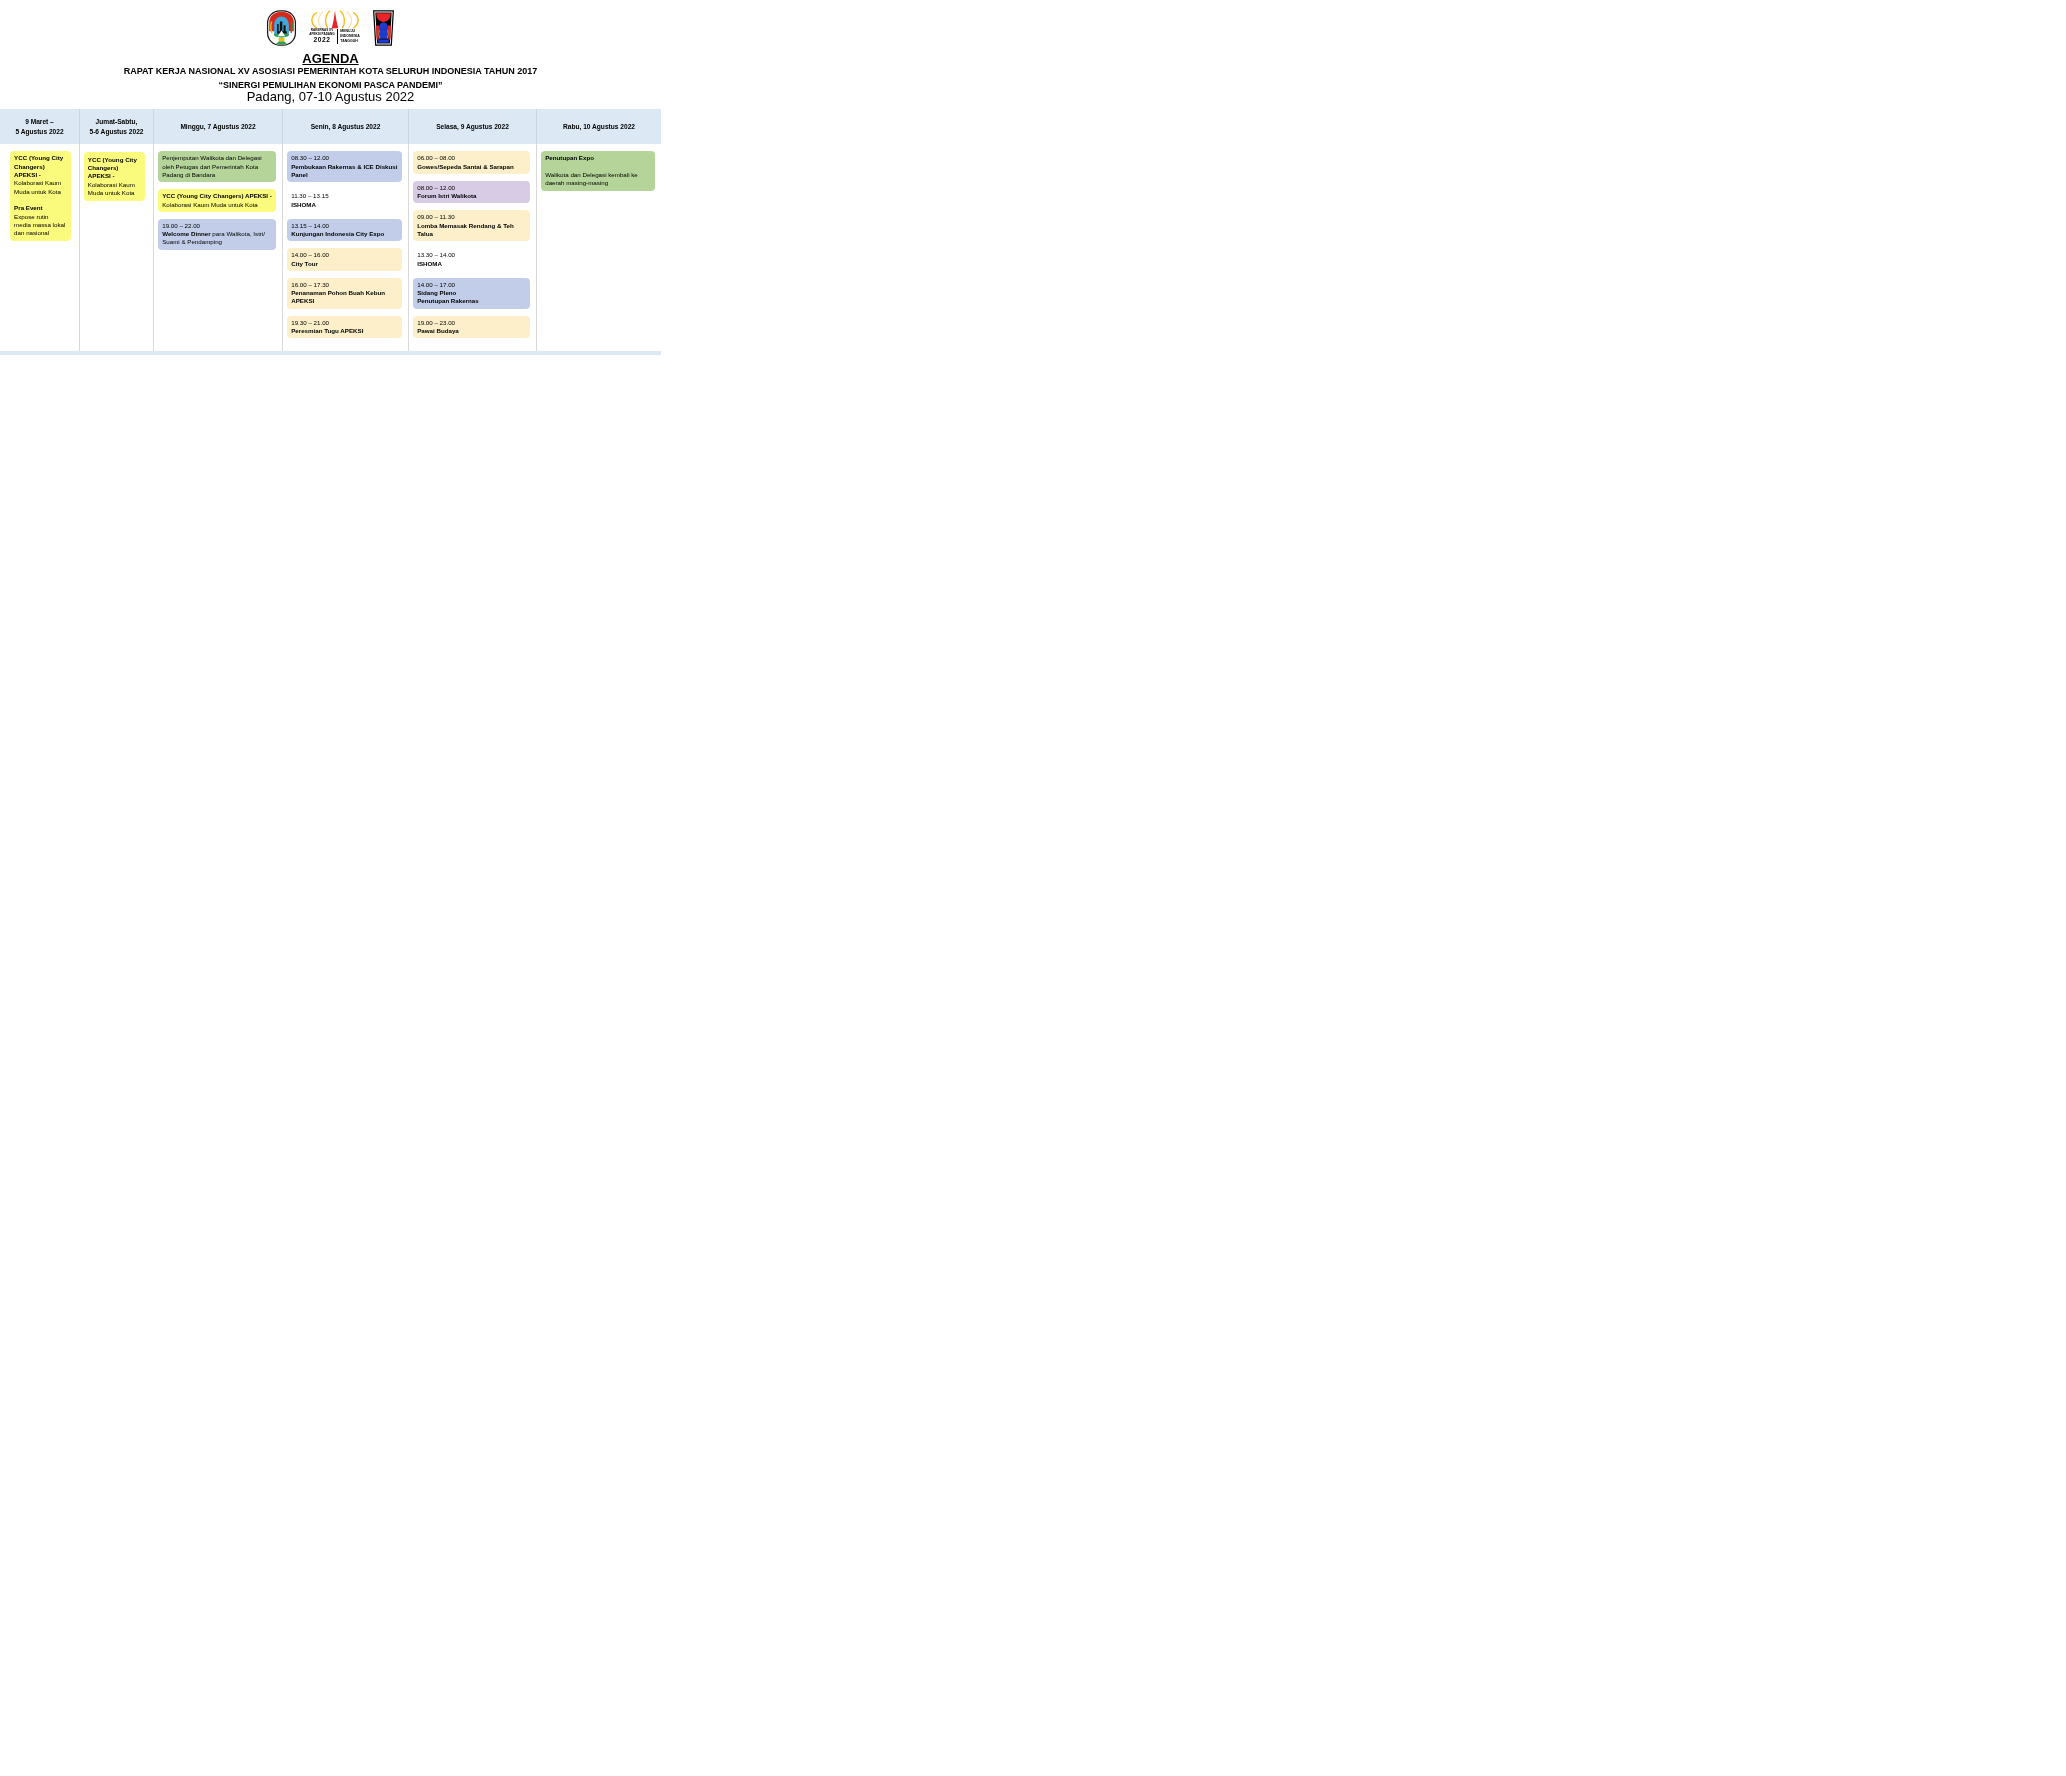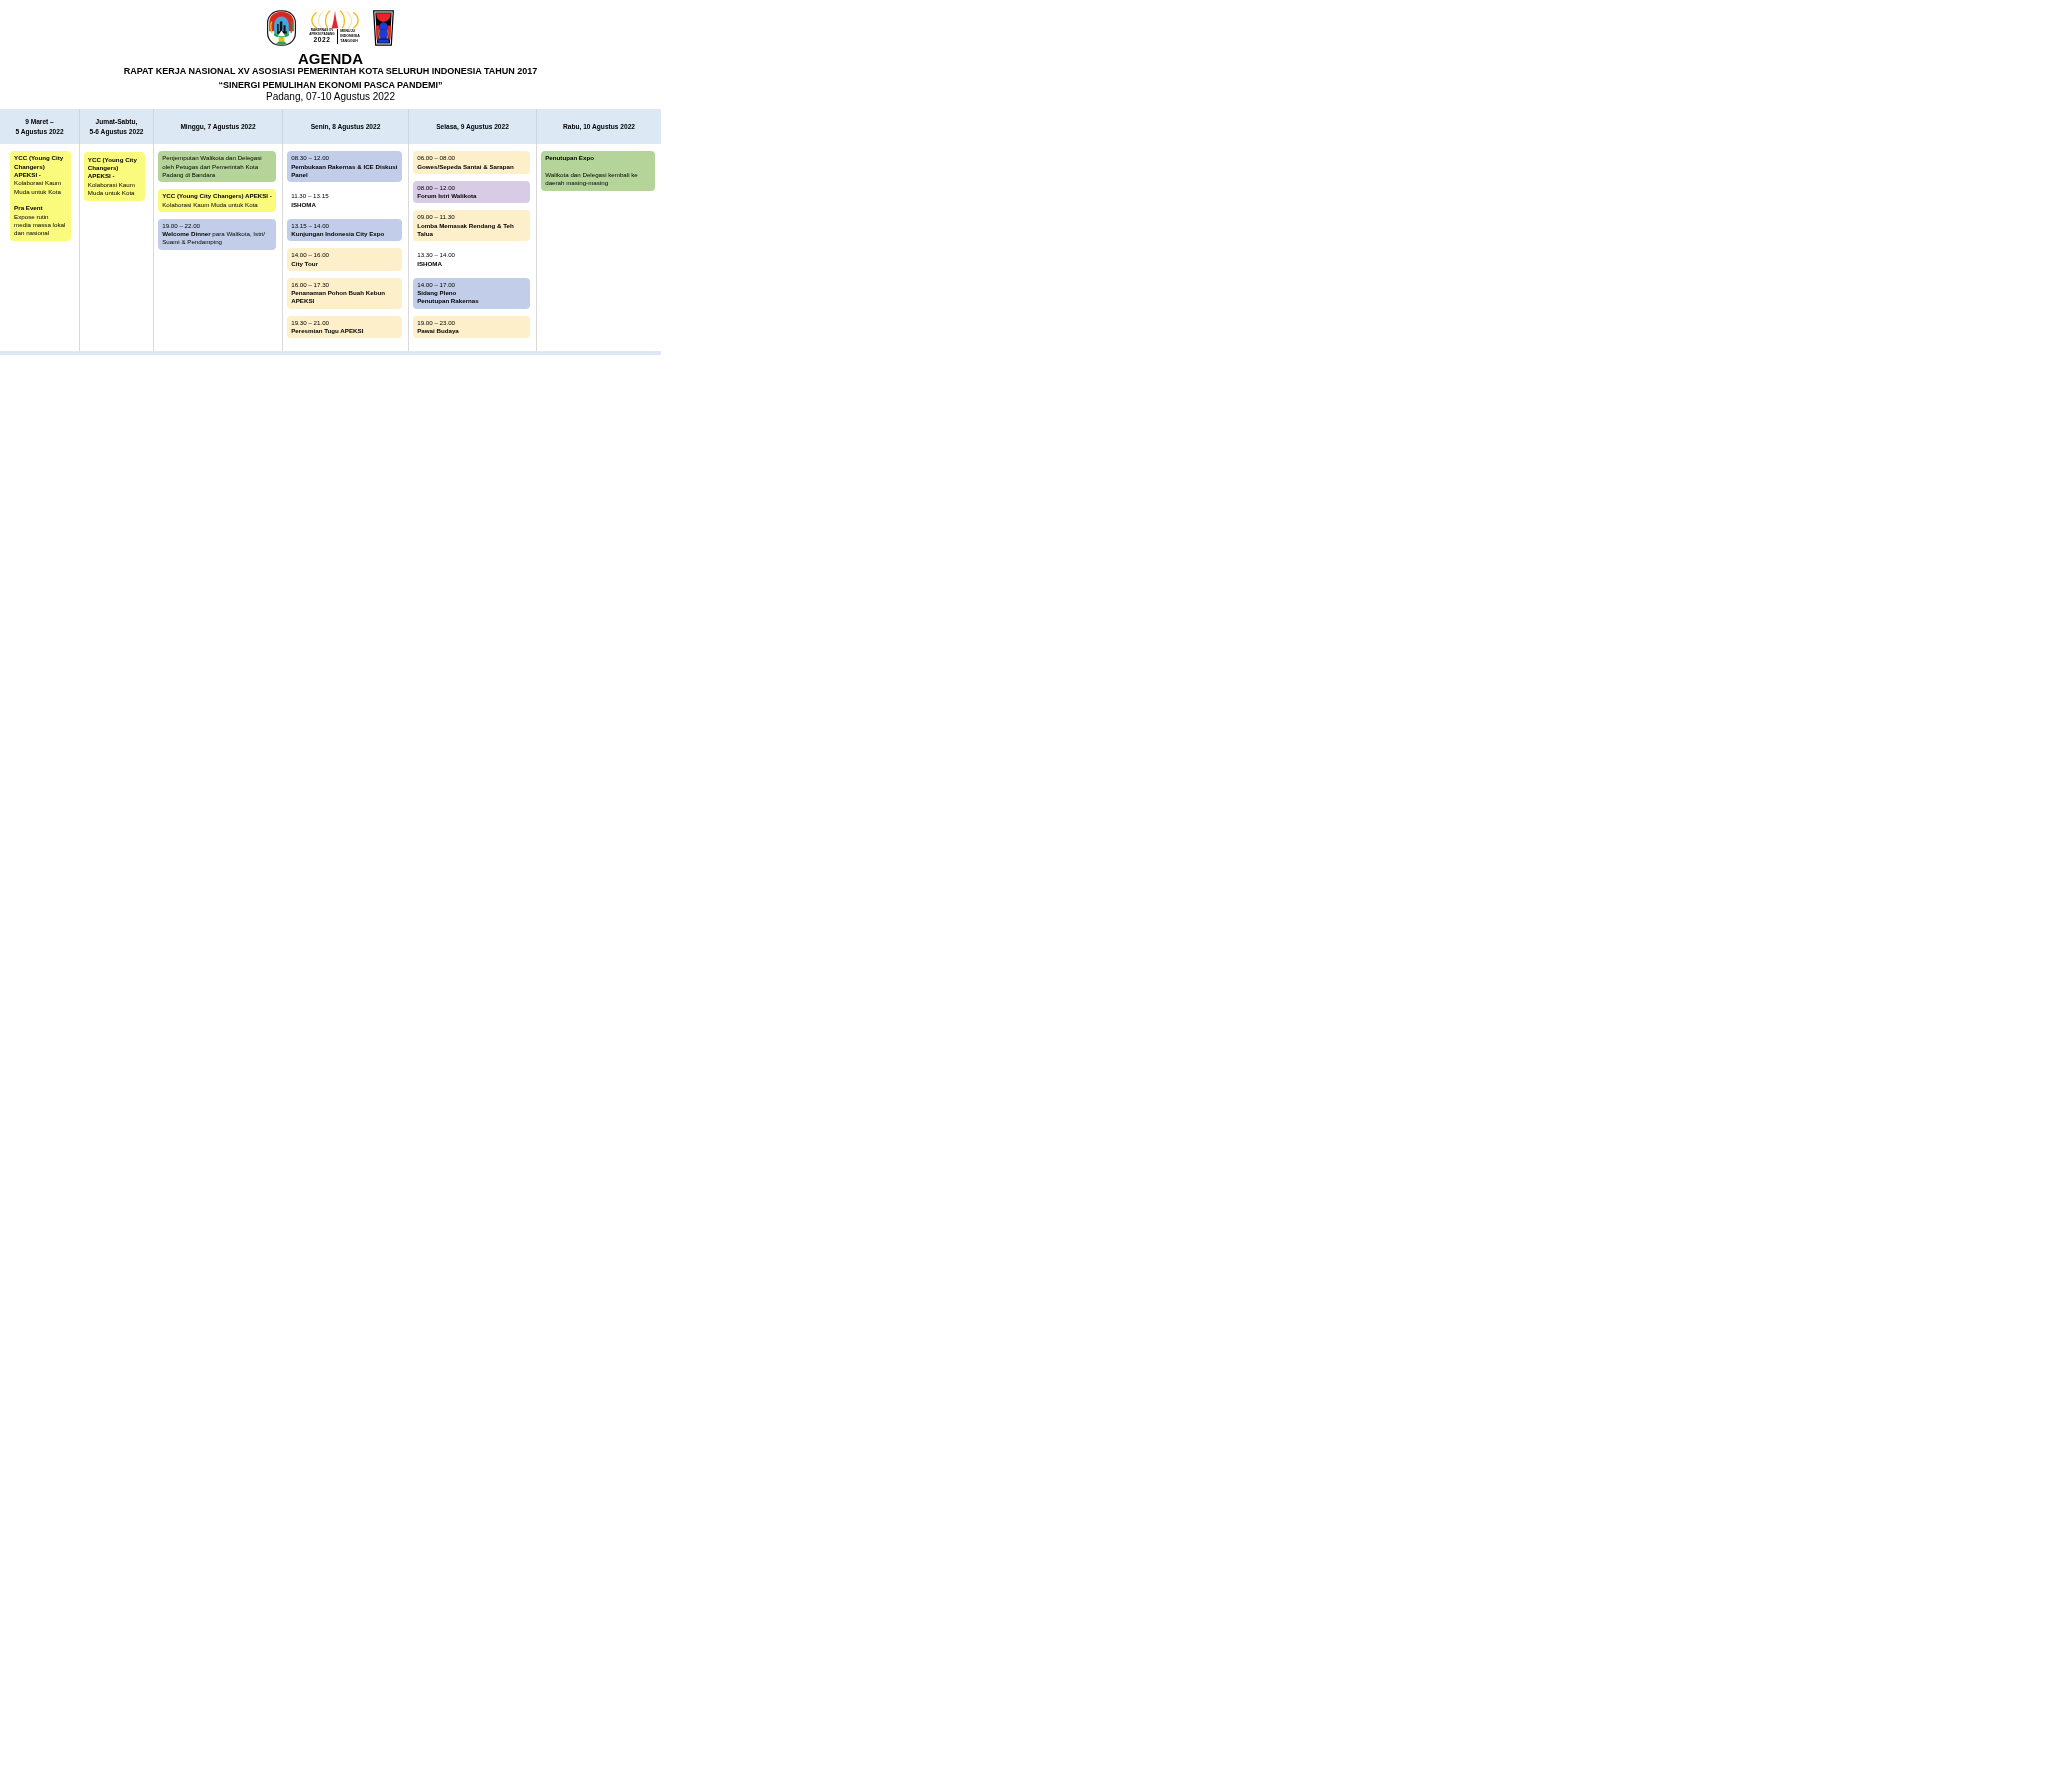--- a/index.html
+++ b/index.html
@@ -12,24 +12,24 @@
   .logo{display:block;}
   .logo-rakernas{display:flex;flex-direction:column;align-items:center;width:61px;}
   .rk-text{display:flex;align-items:stretch;gap:2.5px;margin-top:0.4px;}
   .rk-left{font-weight:bold;font-size:3.1px;line-height:1.2;text-align:center;}
   .rk-year{font-size:6.6px;line-height:1.05;letter-spacing:0.6px;font-weight:bold;}
   .rk-right{font-weight:bold;font-size:3.5px;line-height:1.35;border-left:0.6px solid #000;
             padding-left:2.1px;display:flex;flex-direction:column;justify-content:center;text-align:left;}
 
   
   .titles{position:absolute;left:0;top:53px;width:100%;text-align:center;}
-  .t-agenda{font-size:15px;font-weight:bold;line-height:12.4px;}
+  .t-agenda{font-size:13px;font-weight:bold;line-height:12.4px;text-decoration:underline;}
   .t-main{font-size:9px;font-weight:bold;line-height:13.2px;}
   .t-sub{font-size:9px;font-weight:bold;line-height:12.4px;}
-  .t-loc{font-size:10px;line-height:11.6px;}
+  .t-loc{font-size:13px;line-height:11.6px;}
 
   
   .header-row{position:absolute;top:109px;left:0;width:661px;height:35px;background:#DCE9F5;
               display:grid;grid-template-columns:80px 74px 129px 126px 128px 124px;}
   .hcell{display:flex;flex-direction:column;justify-content:center;align-items:center;
          text-align:center;font-weight:bold;font-size:6.6px;line-height:1.45;
          border-right:0.4px solid rgba(0,0,0,0.08);}
   .hcell:last-child{border-right:none;}
 
   

